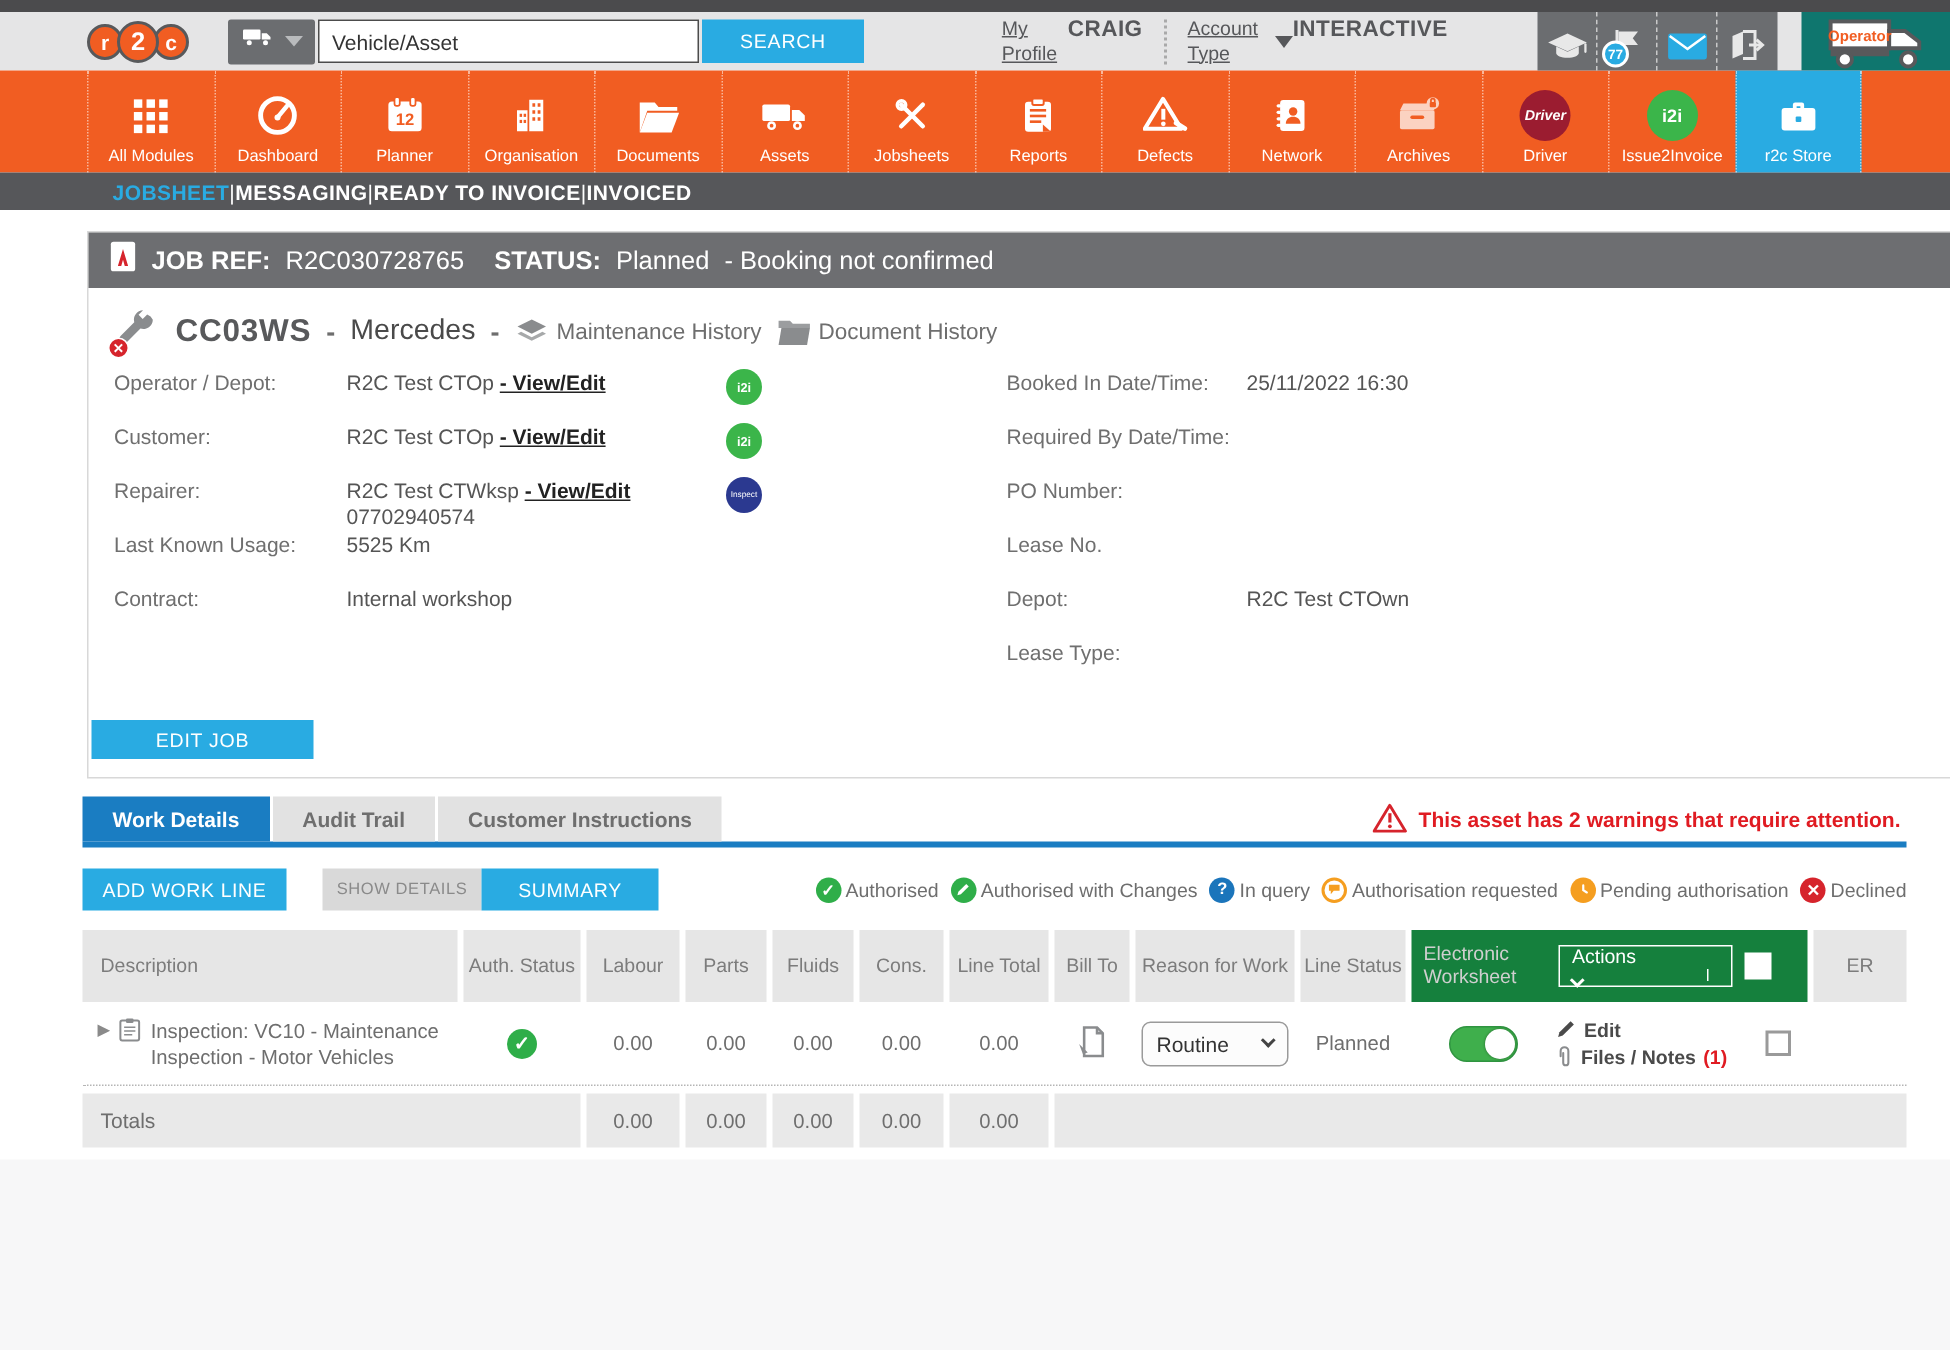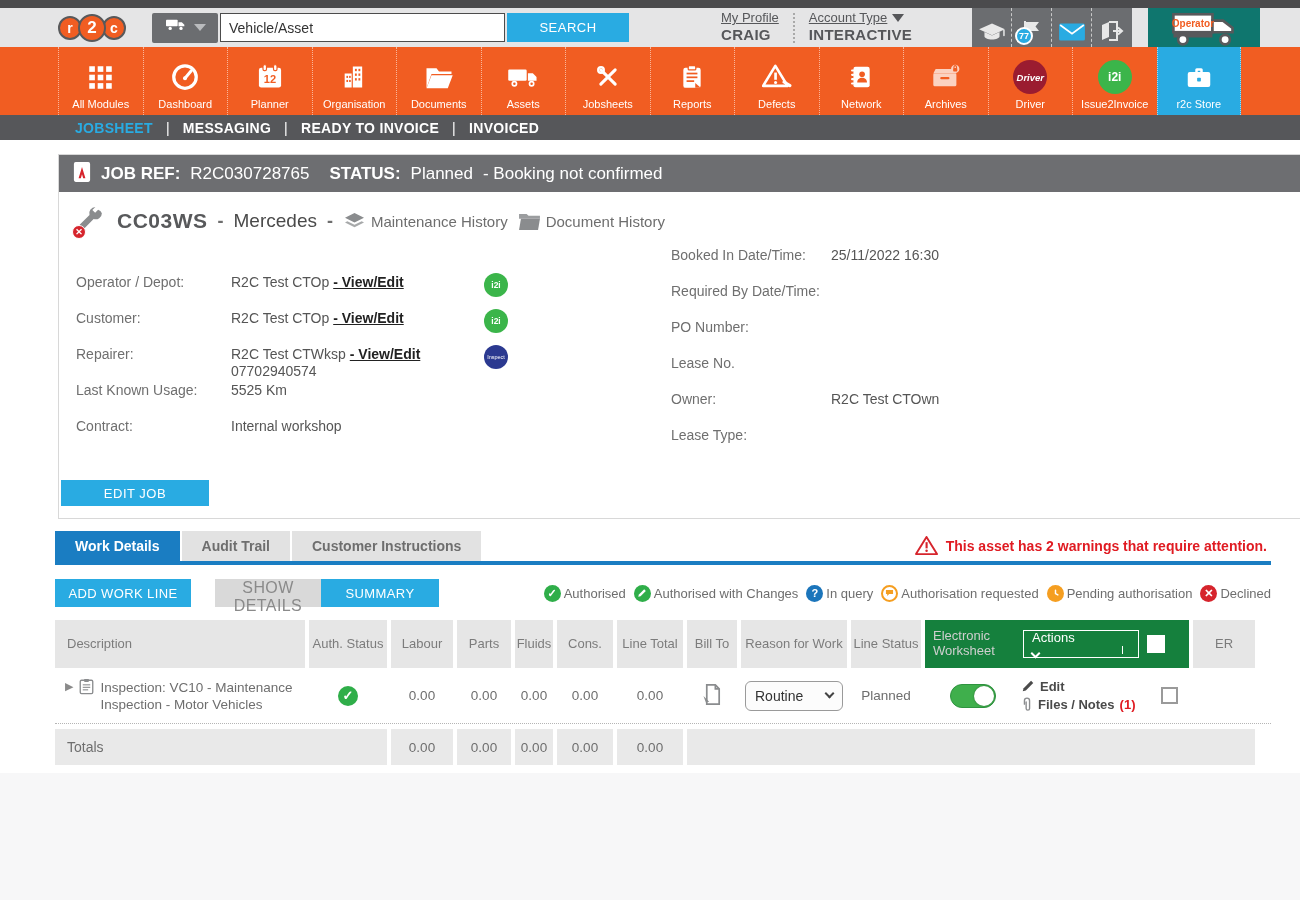--- a/index.html
+++ b/index.html
@@ -16,21 +16,21 @@
   .logo .lc.mid { width:28px; height:28px; font-size:17px; z-index:2; }
   .asset-type { width:66px; height:30px; background:#6b6d70; border-radius:2px;
     margin-left:26px; display:flex; align-items:center; justify-content:center; gap:6px; cursor:pointer; }
   .tri-down { width:0; height:0; border-left:6px solid transparent; border-right:6px solid transparent;
     border-top:7px solid #b9bbbd; }
   .search-input { width:285px; height:29px; border:1px solid #4c4c4c; font-size:14px;
     padding:0 8px; color:#333; margin-left:2px; font-family:"Liberation Sans",sans-serif; }
   .search-btn { width:122px; height:29px; background:#29abe2; color:#fff; border:none;
     font-size:13px; letter-spacing:.5px; margin-left:2px; cursor:pointer; font-family:"Liberation Sans",sans-serif; }
   .profile-wrap { display:flex; align-items:center; margin-left:92px; gap:14px; }
-  .profile-block { display:flex; flex-direction:column; align-items:flex-start; line-height:1.25; }
+  .profile-block { display:flex; align-items:flex-start; line-height:1.25; }
   .profile-link { font-size:13px; color:#56575a; text-decoration:underline; cursor:pointer;
     display:flex; align-items:center; gap:5px; }
   .profile-name { font-size:15px; font-weight:bold; color:#56575a; letter-spacing:.3px; }
   .dot-sep { height:30px; border-left:2px dotted #a9a9a9; }
   .acct-tri { width:0;height:0;border-left:6px solid transparent;border-right:6px solid transparent;
     border-top:8px solid #56575a; }
   .top-icons { display:flex; margin-left:60px; background:#6b6d70; height:39px; }
   .ticon { width:40px; height:39px; display:flex; align-items:flex-end; justify-content:center;
     border-right:1px dashed #c9c9c9; cursor:pointer; position:relative; }
   .ticon:last-child { border-right:none; }
@@ -49,42 +49,42 @@
   .nav-item.active { background:#29abe2; }
   .nav-icon { height:38px; display:flex; align-items:center; justify-content:center; }
   .nav-label { color:#fff; font-size:11px; margin-top:2px; white-space:nowrap; }
   .circle-badge { border-radius:50%; color:#fff; display:flex; align-items:center; justify-content:center; }
   .driver-c { width:34px; height:34px; background:#9b1c30; font-size:9.5px; font-weight:bold; font-style:italic; }
   .i2i-c { width:34px; height:34px; background:#3bb54a; font-size:12px; font-weight:bold; }
   .faded { opacity:.72; }
 
   
   .subnav { height:25px; background:#56575a; display:flex; align-items:center; padding-left:75px;
-    gap:13px; font-size:14px; font-weight:bold; letter-spacing:.3px; }
+    font-size:14px; font-weight:bold; letter-spacing:.3px; }
   .subnav .sn-item { color:#fff; cursor:pointer; }
   .subnav .sn-item.active { color:#29abe2; }
   .subnav .sn-sep { color:#fff; font-weight:normal; }
 
   
   .main { padding-top:14px; }
   .job-card { width:1255px; margin-left:58px; border:1px solid #d8d8d8; background:#fff; padding-bottom:12px; }
   .job-bar { height:37px; background:#6d6e71; display:flex; align-items:center; padding:0 14px; gap:10px; }
   .job-bar .lbl { color:#fff; font-weight:bold; font-size:17px; }
   .job-bar .val { color:#fff; font-size:17px; }
   .vehicle-row { display:flex; align-items:center; margin:12px 0 0 16px; gap:10px; height:34px; }
   .veh-reg { font-size:21px; font-weight:bold; color:#58595b; letter-spacing:.5px; }
   .veh-sep { font-size:18px; color:#6e6e6e; font-weight:bold; }
   .veh-make { font-size:19px; color:#4a4a4a; }
   .hist-link { display:flex; align-items:center; gap:5px; font-size:15px; color:#6e6e6e; cursor:pointer; }
   .wrench-wrap { position:relative; width:32px; height:32px; }
   .wrench-badge { position:absolute; left:-3px; bottom:-2px; width:14px; height:14px; border-radius:50%;
     background:#d6242c; color:#fff; font-size:9px; font-weight:bold; display:flex; align-items:center;
     justify-content:center; border:1.5px solid #fff; }
   .details { display:flex; padding-left:17px; margin-top:8px; }
-  .dcol-left { width:595px;margin-top:27px; }
+  .dcol-left { width:595px; }
   .drow { display:flex; min-height:36px; align-items:flex-start; }
   .dlabel { width:155px; font-size:14px; color:#6f6f6f; line-height:17px; padding-top:1px; }
   .dvalue { width:250px; font-size:14px; color:#555; line-height:17px; padding-top:1px; }
   .dvalue .ve-link { font-weight:bold; color:#222; text-decoration:underline; cursor:pointer; }
   .dbadge { width:30px; display:flex; justify-content:center; }
   .b-i2i { width:24px; height:24px; background:#3bb54a; font-size:8.5px; font-weight:bold; cursor:pointer; }
   .b-inspect { width:24px; height:24px; background:#2b3990; font-size:5.5px; cursor:pointer; }
   .dcol-right .dlabel { width:160px; }
   .edit-job-btn { width:148px; height:26px; background:#29abe2; color:#fff; border:none; font-size:13px;
     letter-spacing:.5px; margin:18px 0 0 2px; cursor:pointer; font-family:"Liberation Sans",sans-serif; }
@@ -94,38 +94,38 @@
   .tabs-row { display:flex; align-items:flex-end; border-bottom:4px solid #1a7dc2; margin-top:12px; }
   .tab { height:30px; line-height:30px; padding:0 20px; font-size:14px; font-weight:bold;
     background:#e2e2e2; color:#6e6e6e; margin-right:2px; cursor:pointer; }
   .tab.active { background:#1a7dc2; color:#fff; }
   .asset-warning { margin-left:auto; margin-bottom:5px; display:flex; align-items:center; gap:8px;
     color:#e01b22; font-weight:bold; font-size:14px; padding-right:4px; }
   .toolbar { display:flex; align-items:center; margin-top:14px; }
   .btn-blue { height:28px; background:#29abe2; color:#fff; border:none; font-size:13px;
     letter-spacing:.4px; cursor:pointer; font-family:"Liberation Sans",sans-serif; }
   .add-line { width:136px; }
-  .btn-gray { height:28px; background:#d9d9d9; color:#8a8a8a; border:none; font-size:16px;
+  .btn-gray { height:28px; background:#d9d9d9; color:#8a8a8a; border:none; font-size:11px;
     letter-spacing:.4px; cursor:pointer; margin-left:24px; width:106px; font-family:"Liberation Sans",sans-serif; }
   .summary { width:118px; }
   .legend { margin-left:auto; display:flex; align-items:center; gap:8px; }
   .leg-item { display:flex; align-items:center; gap:3px; font-size:13px; color:#6e6e6e; }
   .lg-circle { width:17px; height:17px; border-radius:50%; color:#fff; display:flex;
     align-items:center; justify-content:center; font-size:11px; font-weight:bold; flex:none; }
   .lg-green { background:#2fae49; } .lg-blue { background:#1b75bb; }
   .lg-orange { background:#f59e20; } .lg-red { background:#d6242c; }
   .lg-ring { background:#fff; border:2px solid #f59e20; }
 
   
   .wtable { margin-top:13px; }
   .trow { display:flex; column-gap:4px; }
   .hcell { background:#e6e6e6; height:48px; display:flex; align-items:center; justify-content:center;
     text-align:center; font-size:13px; color:#7c7c7c; line-height:1.15; }
   .c-desc{width:250px} .c-auth{width:78px} .c-lab{width:62px} .c-parts{width:54px}
-  .c-fluids{width:38px} .c-cons{width:56px} .c-total{width:66px} .c-bill{width:50px}
+  .c-fluids{width:54px} .c-cons{width:56px} .c-total{width:66px} .c-bill{width:50px}
   .c-reason{width:106px} .c-lstat{width:70px} .c-ew{width:264px} .c-er{width:62px}
   .hcell.ew { background:#15803d; justify-content:flex-start; padding:0 8px; gap:8px; }
   .ew-label { color:#cfcfcf; text-align:left; width:82px; font-size:13px; }
   .actions-select { border:1px solid #fff; height:28px; width:116px; display:flex; align-items:flex-start;
     color:#fff; font-size:13px; padding:0 8px; cursor:pointer;flex-direction:column; }
   .actions-select .asep { width:1px; height:26px; background:#fff; margin-left:auto; margin-right:7px; }
   .chev { width:7px; height:7px; border-right:2px solid #fff; border-bottom:2px solid #fff;
     transform:rotate(45deg); margin-top:-4px; flex:none; }
   .chev.dark { border-color:#444; }
   .hdr-check { appearance:none; width:18px; height:18px; background:#fff; border:none; cursor:pointer; }
@@ -536,21 +536,21 @@
         </div>
         <div class="drow">
           <span class="dlabel">PO Number:</span>
           <span class="dvalue"></span>
         </div>
         <div class="drow">
           <span class="dlabel">Lease No.</span>
           <span class="dvalue"></span>
         </div>
         <div class="drow">
-          <span class="dlabel">Owner:</span>
+          <span class="dlabel">Depot:</span>
           <span class="dvalue">R2C Test CTOwn</span>
         </div>
         <div class="drow">
           <span class="dlabel">Lease Type:</span>
           <span class="dvalue"></span>
         </div>
       </div>
     </div>
 
     <button class="edit-job-btn">EDIT JOB</button>

